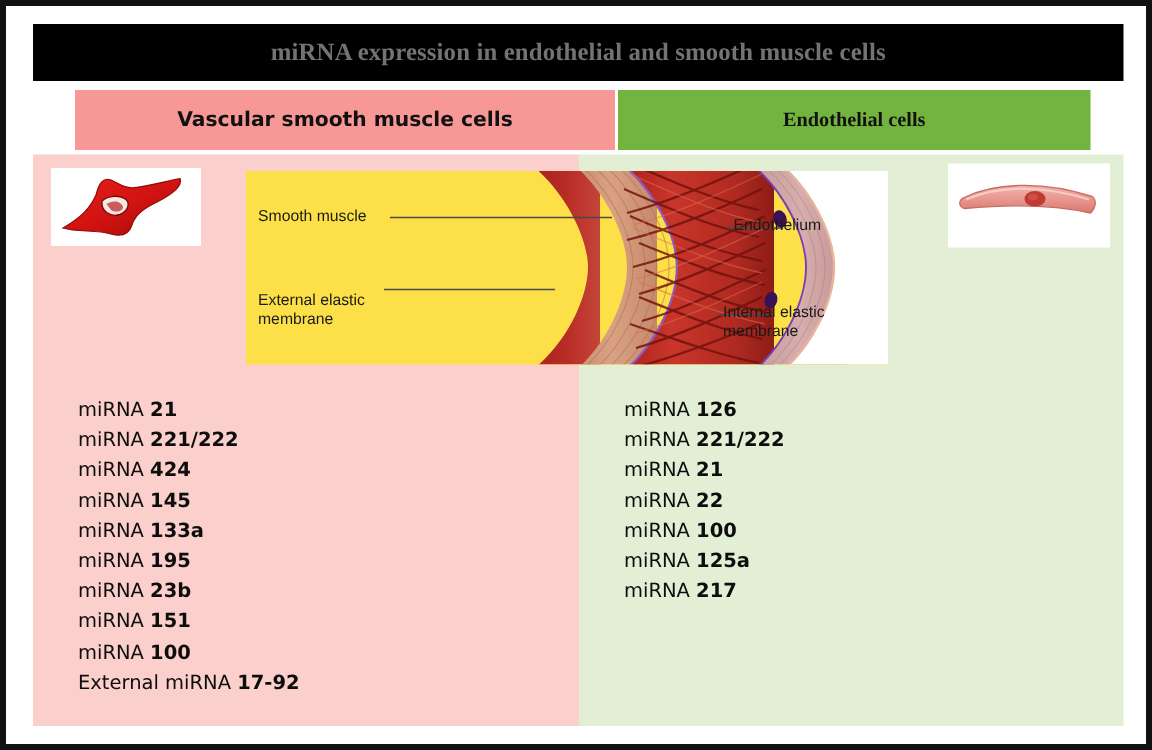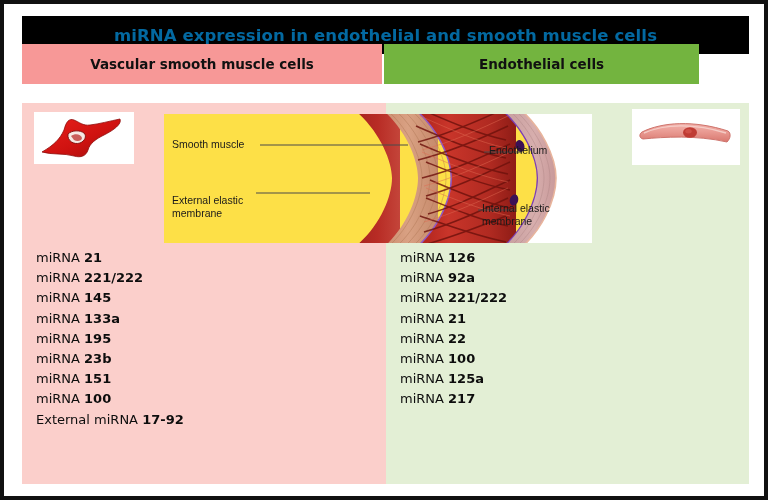--- a/index.html
+++ b/index.html
@@ -34,47 +34,50 @@
   #title-bar {
     position: absolute;
     left: 18px; top: 12px;
     width: 727px; height: 38px;
     background: #000000;
     display: flex;
     align-items: center;
     justify-content: center;
   }
   #title-text {
-    color: #0369a1;
+    color: #737373;
     font-size: 16.5px;
     font-weight: bold;
     letter-spacing: 0.1px;
     text-align: left;
     white-space: nowrap;
+    font-family: Liberation Serif, serif;
   }
 
   
   .col-header {
     position: absolute;
-    top: 40px;
+    top: 56px;
     height: 40px;
     display: flex;
     align-items: center;
     justify-content: center;
     box-sizing: border-box;
+    margin-left: 28px;
   }
   #header-vsmc {
     left: 18px;
     width: 360px;
     background: #F79897;
   }
   #header-ec {
     left: 380px;
     width: 315px;
     background: #73B43F;
+    font-family: Liberation Serif, serif;
   }
   .col-header-text {
     color: #111111;
     font-size: 13.5px;
     font-weight: bold;
     white-space: nowrap;
   }
 
   
   .body-panel {
@@ -127,21 +130,21 @@
   }
   #label-smooth-muscle { left: 8px; top: 24px; }
   #label-external-elastic { left: 8px; top: 80px; }
   #label-endothelium { left: 325px; top: 30px; }
   #label-internal-elastic { left: 318px; top: 88px; }
 
   
   .mirna-list {
     position: absolute;
     list-style: none;
-    margin: 0;
+    margin: 16px;
     padding: 0;
   }
   #list-vsmc {
     left: 32px; top: 244px;
   }
   #list-ec {
     left: 396px; top: 244px;
   }
   .mirna-item {
     font-family: "DejaVu Sans", sans-serif;
@@ -304,31 +307,31 @@
     <div id="label-external-elastic" class="diagram-label">External elastic
 membrane</div>
     <div id="label-endothelium" class="diagram-label">Endothelium</div>
     <div id="label-internal-elastic" class="diagram-label">Internal elastic
 membrane</div>
   </div>
 
   <ul id="list-vsmc" class="mirna-list">
       <li class="mirna-item"><span>miRNA </span><b>21</b></li>
       <li class="mirna-item"><span>miRNA </span><b>221/222</b></li>
+      <li class="mirna-item"><span>miRNA </span><b>424</b></li>
       <li class="mirna-item"><span>miRNA </span><b>145</b></li>
       <li class="mirna-item"><span>miRNA </span><b>133a</b></li>
       <li class="mirna-item"><span>miRNA </span><b>195</b></li>
       <li class="mirna-item"><span>miRNA </span><b>23b</b></li>
       <li class="mirna-item"><span>miRNA </span><b>151</b></li>
       <li class="mirna-item"><span>miRNA </span><b>100</b></li>
       <li class="mirna-item"><span>External miRNA </span><b>17-92</b></li>
     </ul>
   <ul id="list-ec" class="mirna-list">
       <li class="mirna-item"><span>miRNA </span><b>126</b></li>
-      <li class="mirna-item"><span>miRNA </span><b>92a</b></li>
       <li class="mirna-item"><span>miRNA </span><b>221/222</b></li>
       <li class="mirna-item"><span>miRNA </span><b>21</b></li>
       <li class="mirna-item"><span>miRNA </span><b>22</b></li>
       <li class="mirna-item"><span>miRNA </span><b>100</b></li>
       <li class="mirna-item"><span>miRNA </span><b>125a</b></li>
       <li class="mirna-item"><span>miRNA </span><b>217</b></li>
     </ul>
 </div>
 
 </body></html>

